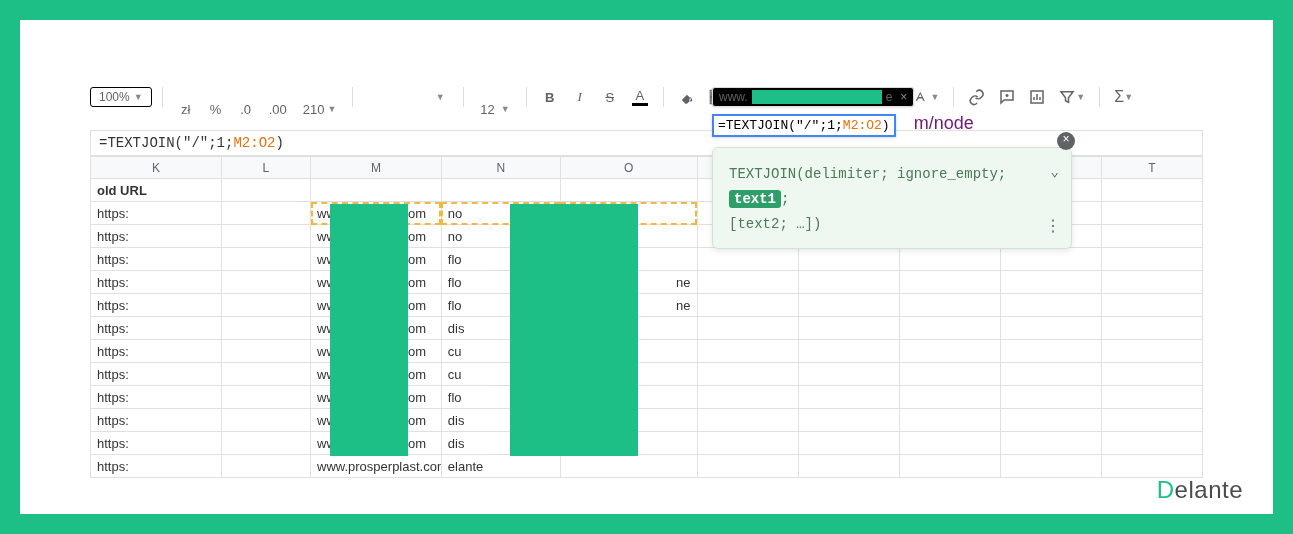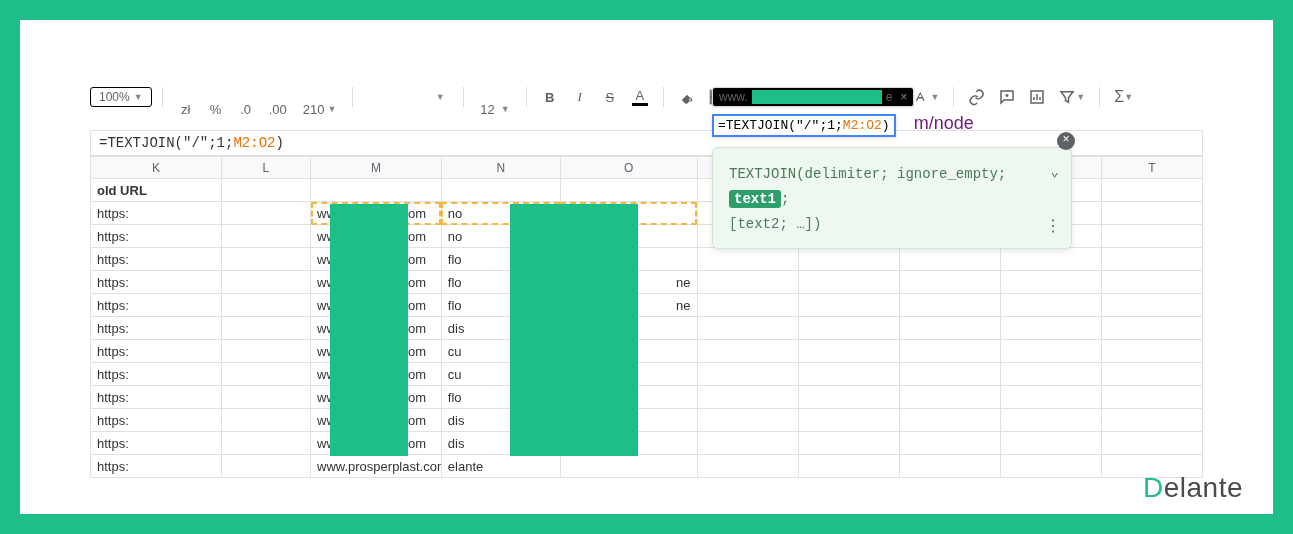--- a/index.html
+++ b/index.html
@@ -209,21 +209,21 @@
     display: flex;
     align-items: center;
     justify-content: center;
     cursor: pointer;
   }
   
   .logo {
     position: absolute;
     bottom: 10px;
     right: 30px;
-    font-size: 28px;
+    font-size: 24px;
     font-weight: 500;
     color: #4a4a4a;
     font-family: "Segoe UI", Arial, sans-serif;
     letter-spacing: 0.5px;
     text-align: right;
   }
   .logo .d { color: #1dbf87; }
 </style>
 </head>
 <body>

